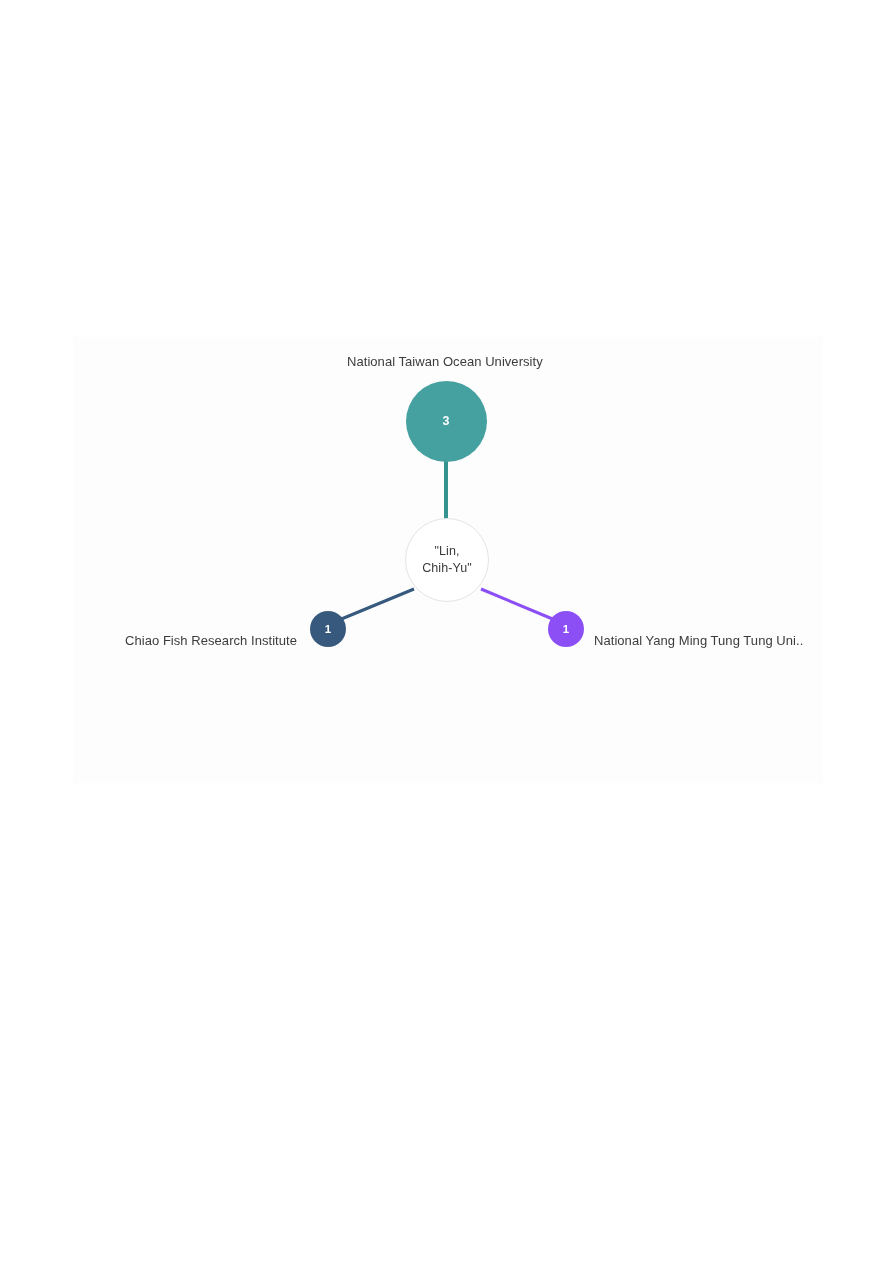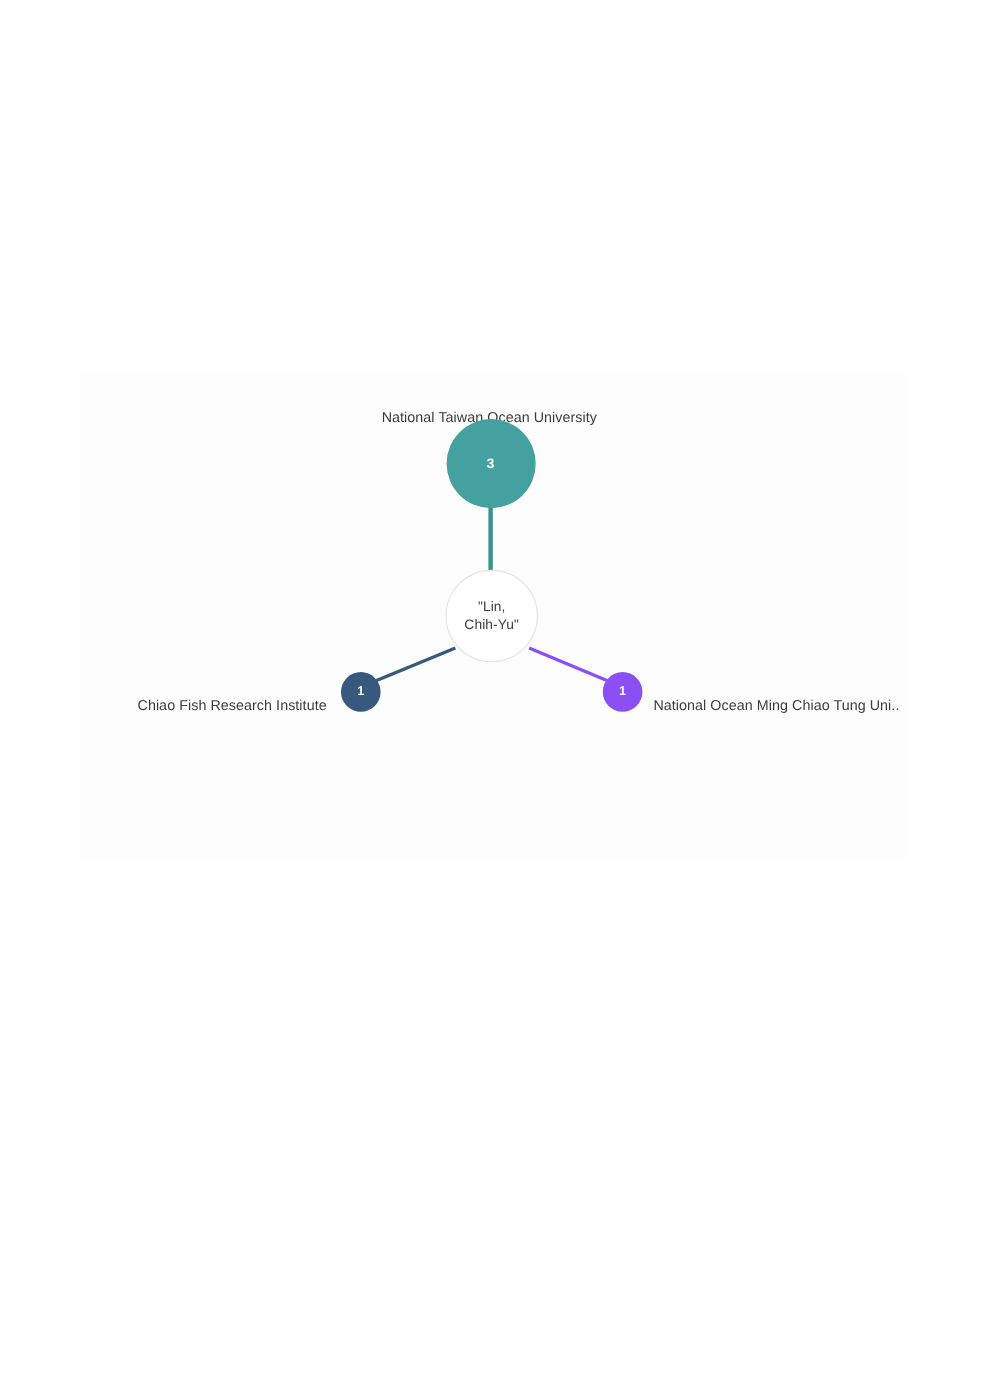--- a/index.html
+++ b/index.html
@@ -100,31 +100,31 @@
 <div id="graph-canvas">
 
   <div class="graph-panel" style="background: rgb(253, 253, 253);"></div>
 
   <svg class="edge-layer" viewBox="0 0 893 1263" xmlns="http://www.w3.org/2000/svg">
     <line x1="446" y1="455" x2="446" y2="520" stroke="#35938f" stroke-width="4" stroke-linecap="butt"></line>
     <line x1="339" y1="620" x2="414" y2="589" stroke="#36597d" stroke-width="3" stroke-linecap="butt"></line>
     <line x1="555" y1="620" x2="481" y2="589" stroke="#8b4ff5" stroke-width="3" stroke-linecap="butt"></line>
   </svg>
 
-  <div class="node-label label-above" style="left: 347px; top: 372px; text-align: center;">National Taiwan Ocean University</div>
+  <div class="node-label label-above" style="left: 347px; top: 354px; text-align: center;">National Taiwan Ocean University</div>
   <div class="node node-peripheral node-large-value" style="background: rgb(69, 160, 160); width: 81px; height: 81px; left: 405.5px; top: 380.5px;">
     <span>3</span>
   </div>
 
   <div class="node-label label-left" style="left: 125px; top: 633px;">Chiao Fish Research Institute</div>
   <div class="node node-peripheral node-small-value" style="background: rgb(54, 89, 125); width: 36px; height: 36px; left: 310px; top: 611px;">
     <span>1</span>
   </div>
 
-  <div class="node-label label-right" style="left: 594px; top: 633px;">National Ocean Ming Chiao Tung Uni..</div>
+  <div class="node-label label-right" style="left: 594px; top: 633px;">National Yang Ming Tung Tung Uni..</div>
   <div class="node node-peripheral node-small-value" style="background: rgb(139, 79, 245); width: 36px; height: 36px; left: 548px; top: 611px;">
     <span>1</span>
   </div>
 
   <div class="node node-center" style="width: 84px; height: 84px; left: 405px; top: 518px; background: rgb(255, 255, 255); border-color: rgb(228, 228, 228);">
     <div>
       <div>"Lin,</div>
       <div>Chih-Yu"</div>
     </div>
   </div>

